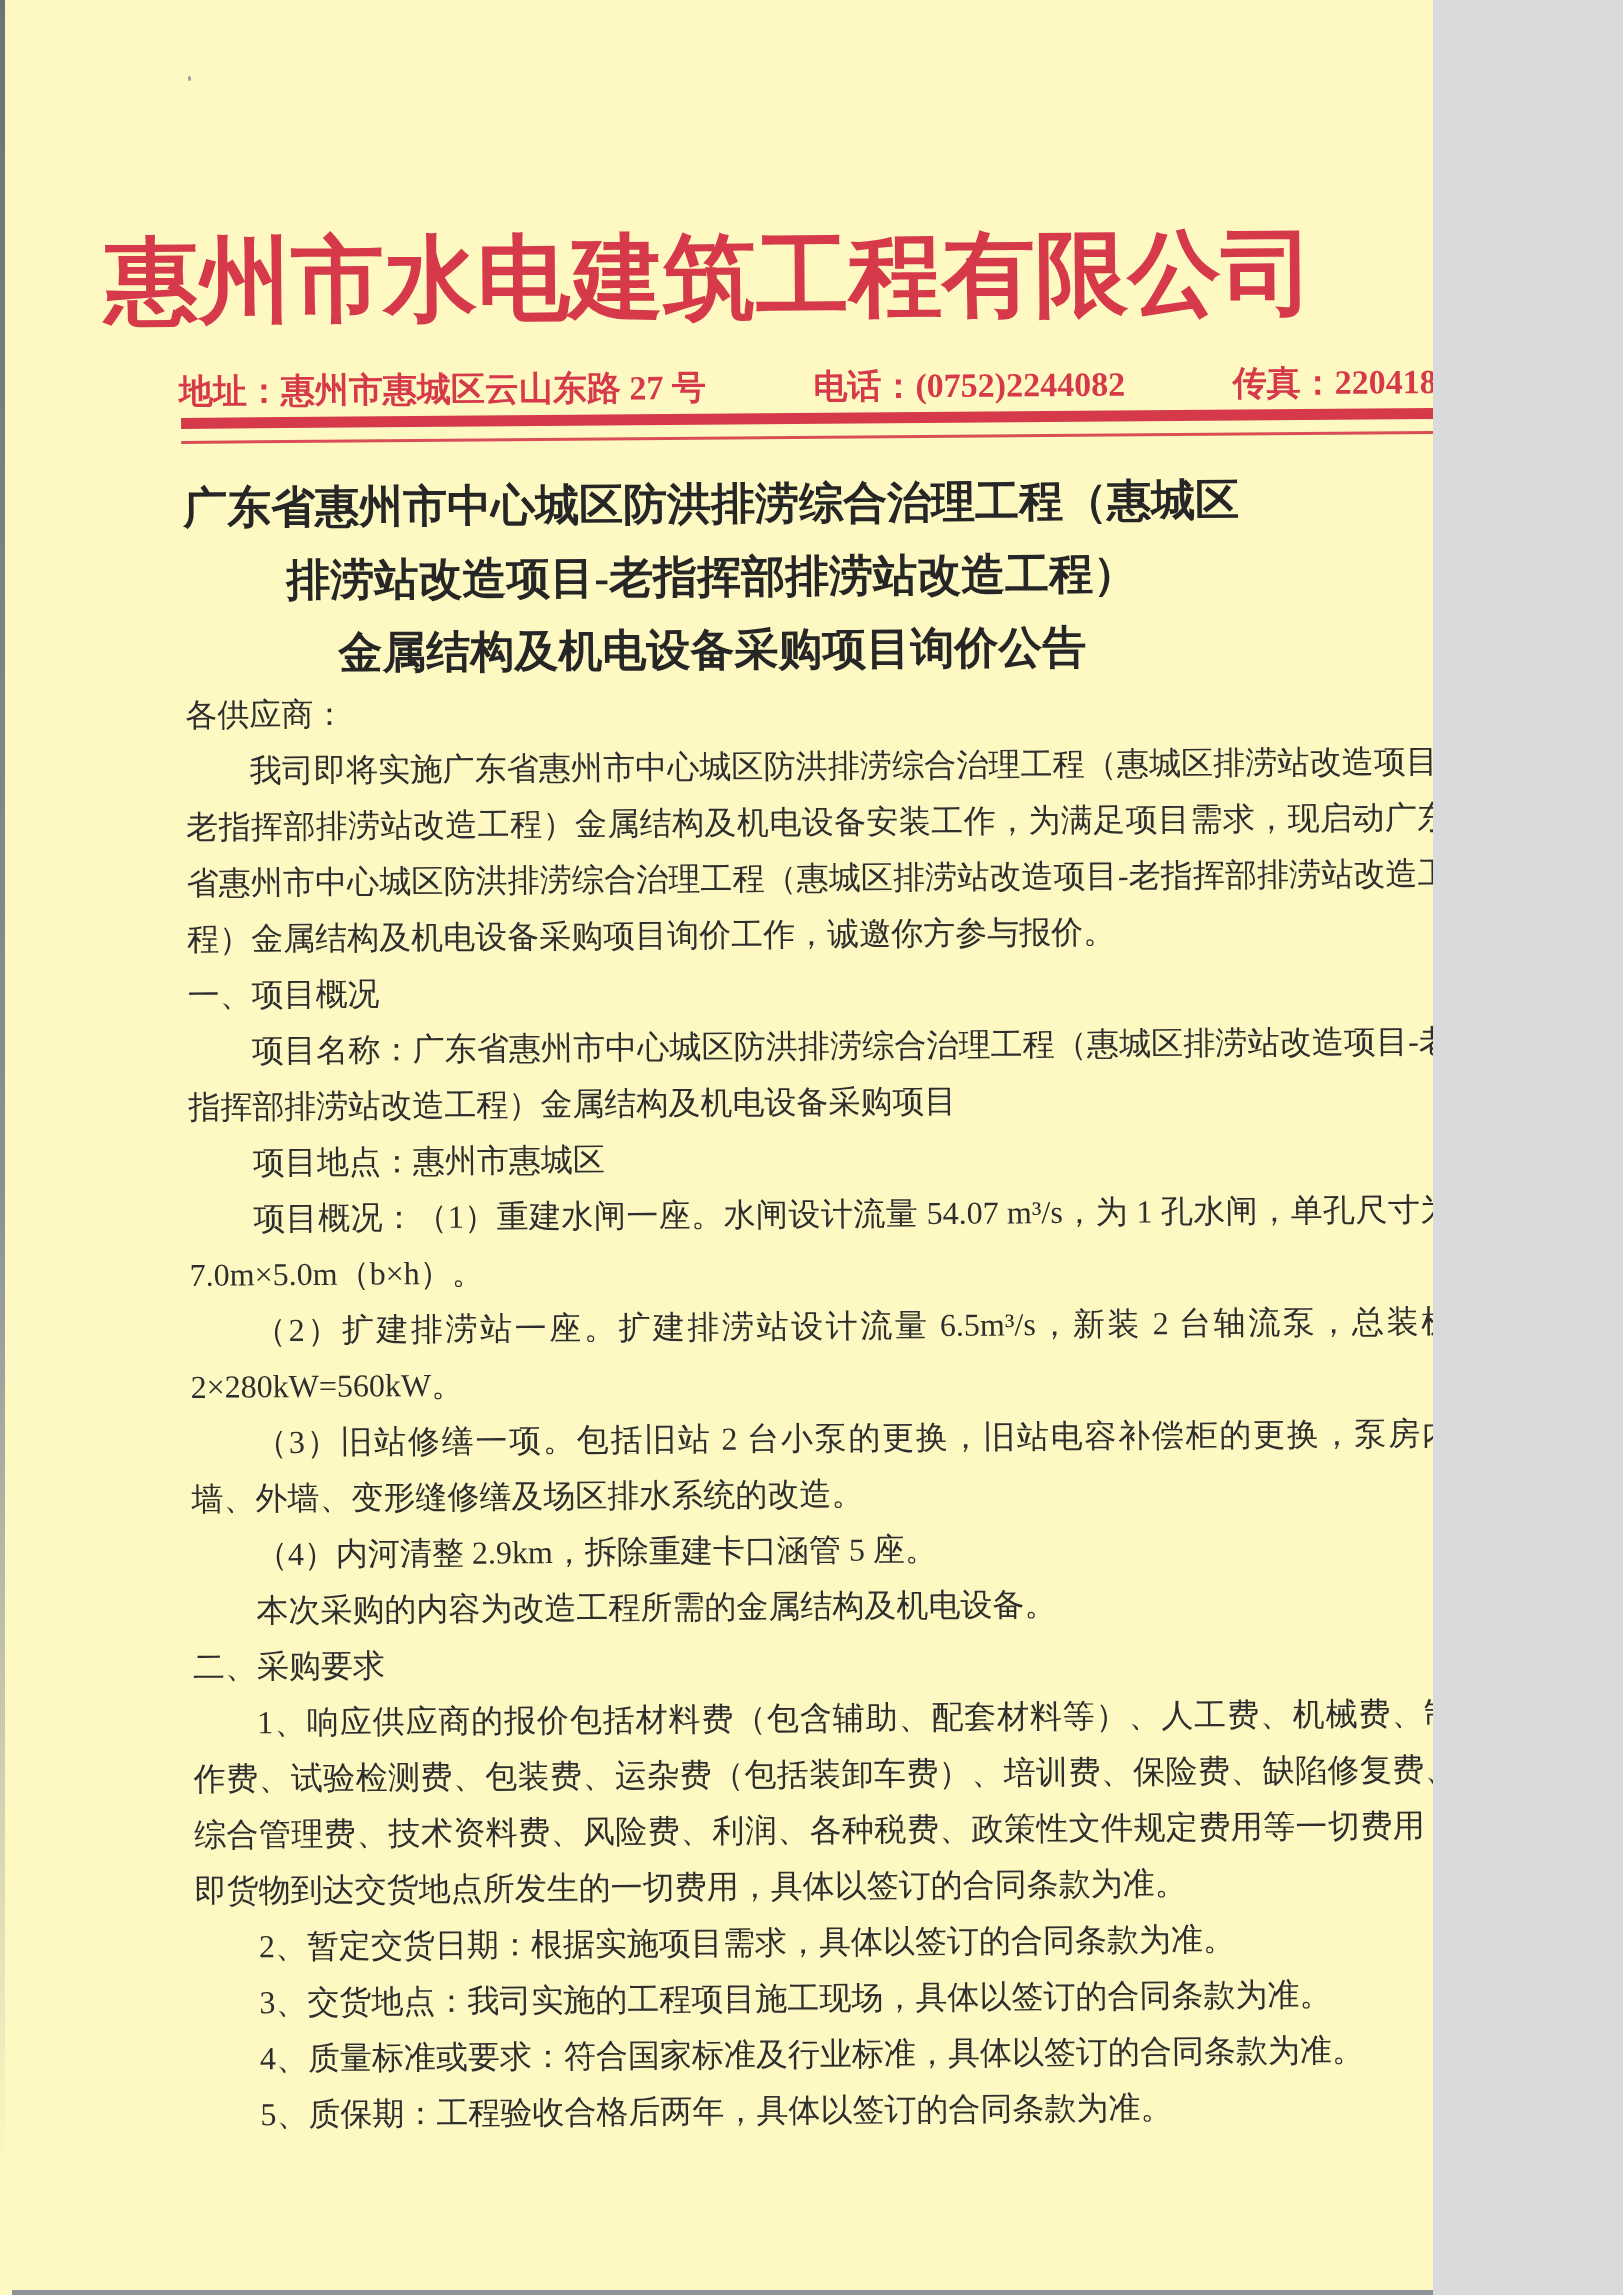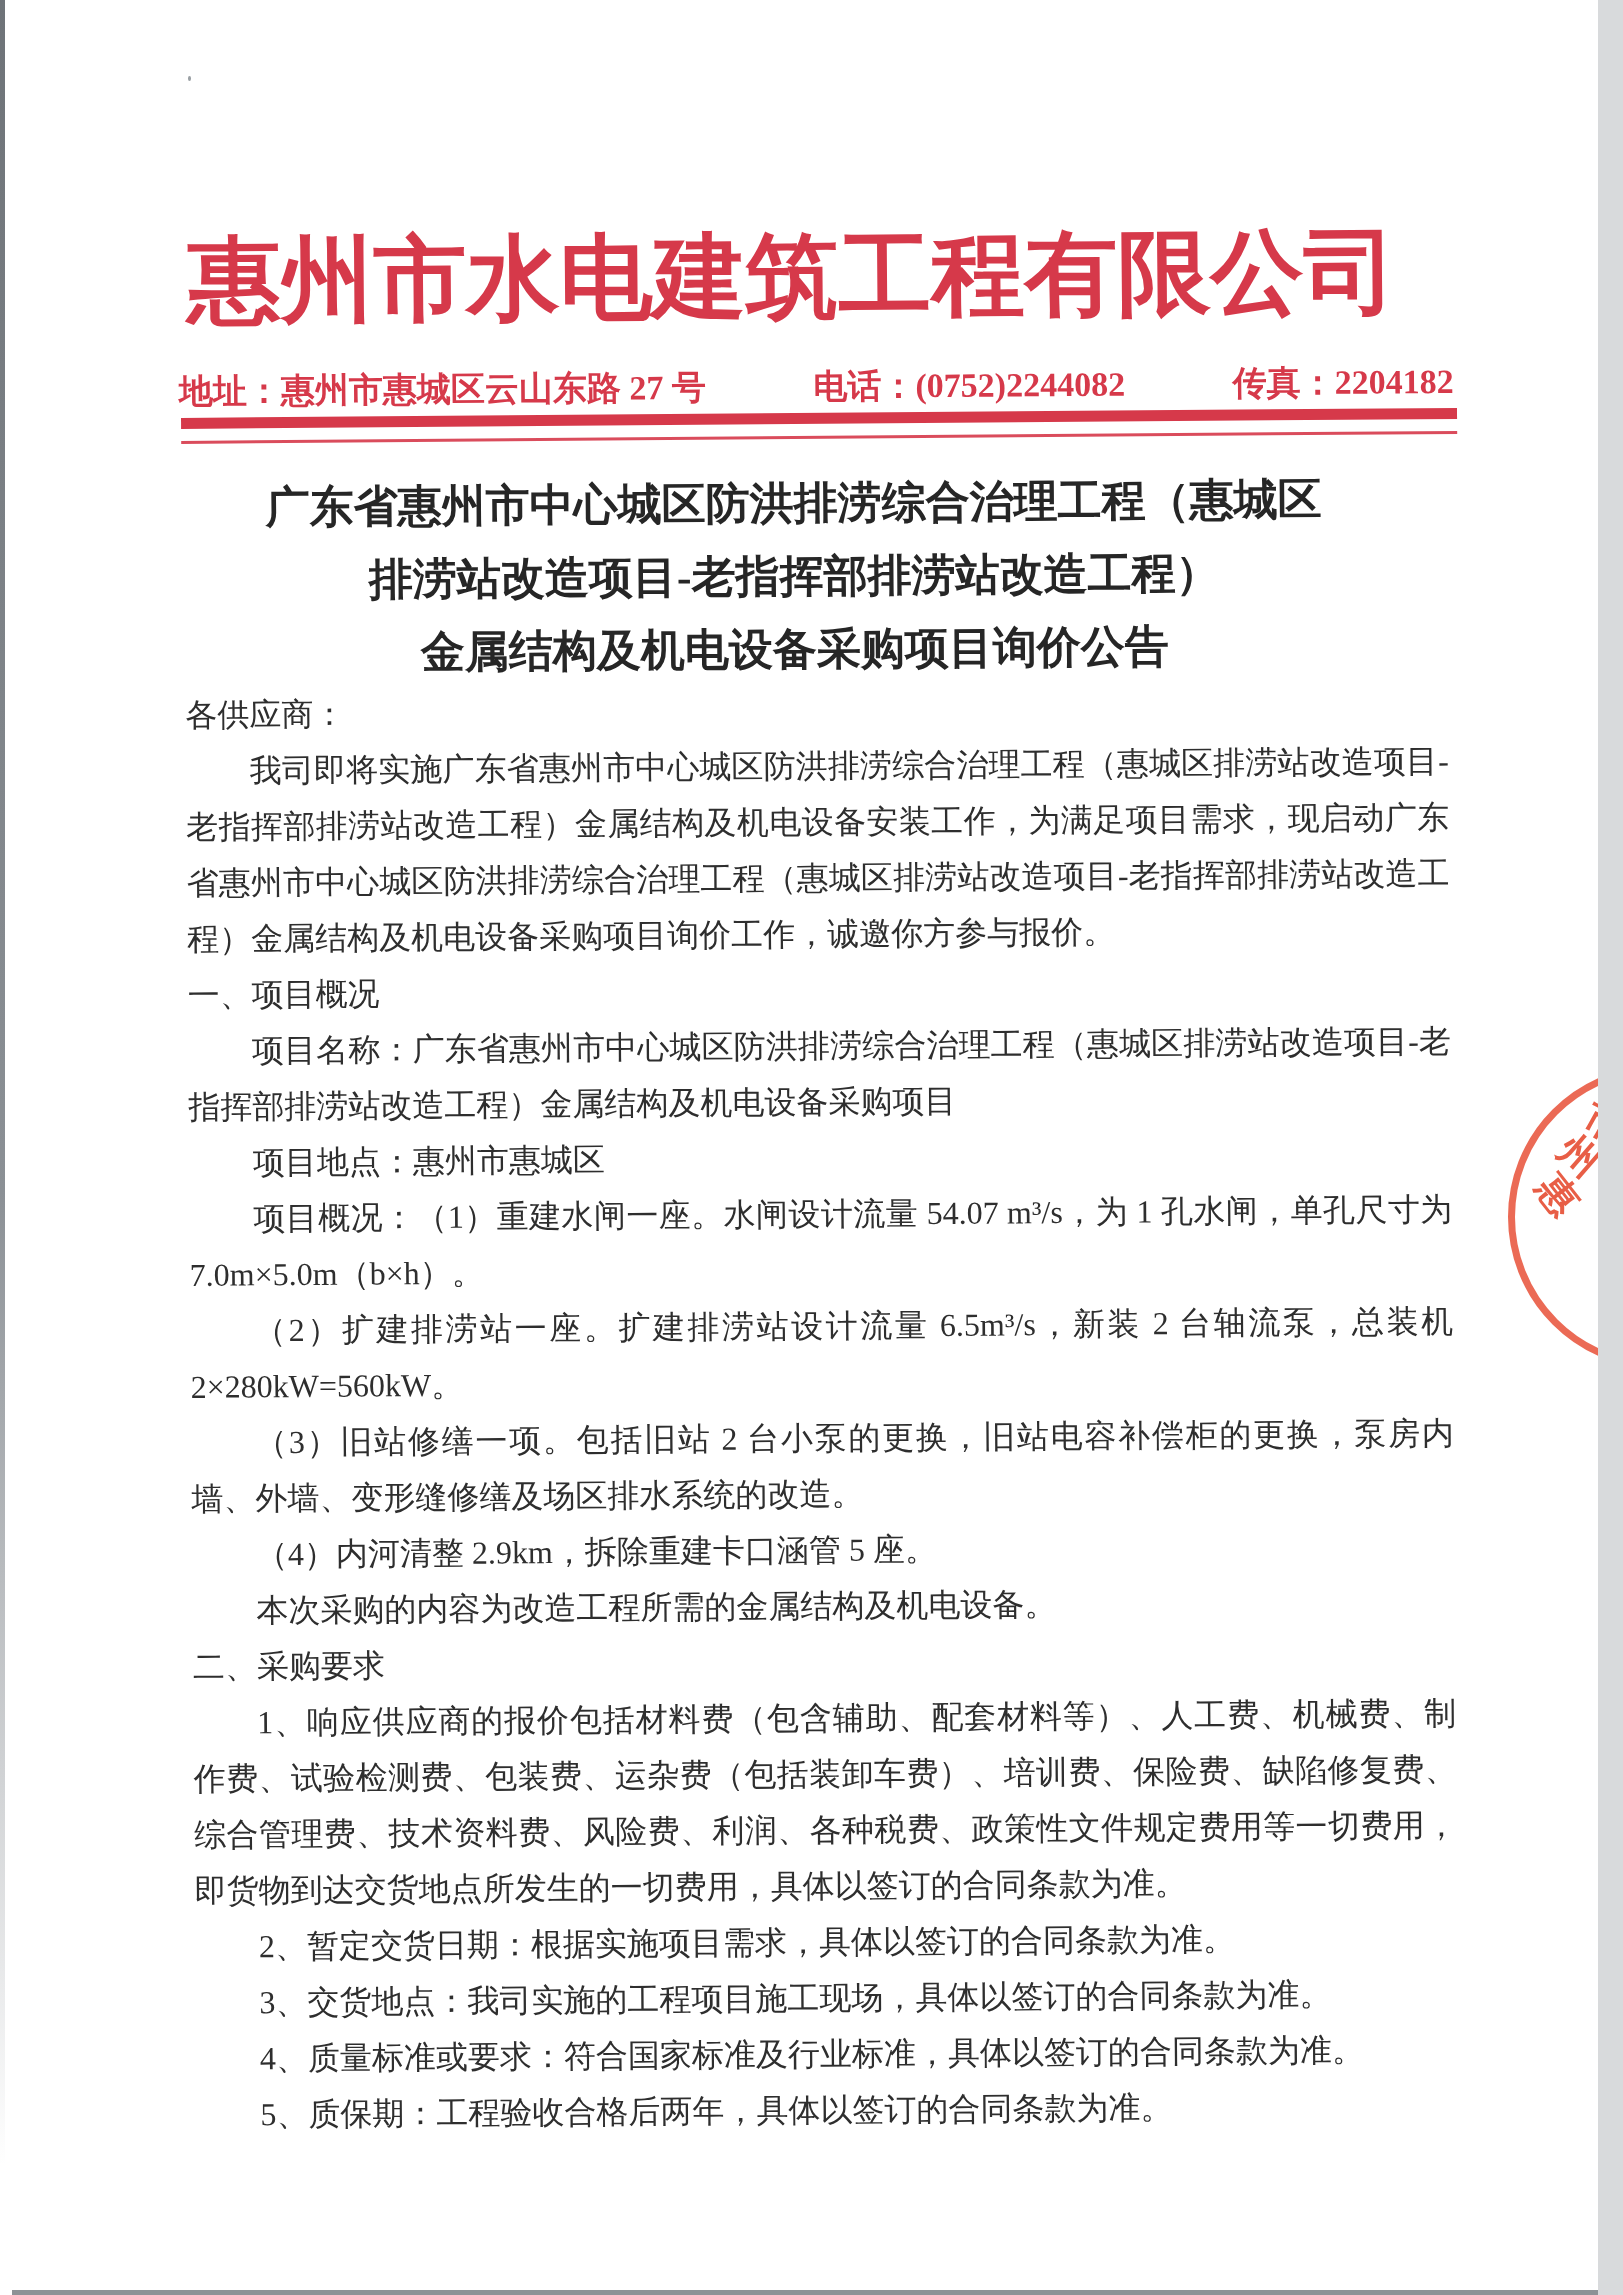--- a/index.html
+++ b/index.html
@@ -1,19 +1,19 @@
 <!DOCTYPE html>
 <html style="font-size:10.5px"><head>
 <meta charset="utf-8">
 <style>
   html,body{margin:0;padding:0;background:#d8dadc;}
   .page{
     position:relative;
-    width:1598px;height:2295px;
-    background:#ffffff;
+    width:1433px;height:2295px;
+    background:#fef9c3;
     overflow:hidden;
     font-family:"Liberation Serif","DejaVu Serif",serif;
   }
   
   .edge-left{
     position:absolute;left:0;top:0;width:4.6px;height:2166px;
     background:linear-gradient(180deg,#6e7378 0%,#8b9095 55%,rgba(150,155,160,0) 100%);
   }
   .edge-bottom{
     position:absolute;left:11.8px;bottom:0;width:1612px;height:5.2px;

